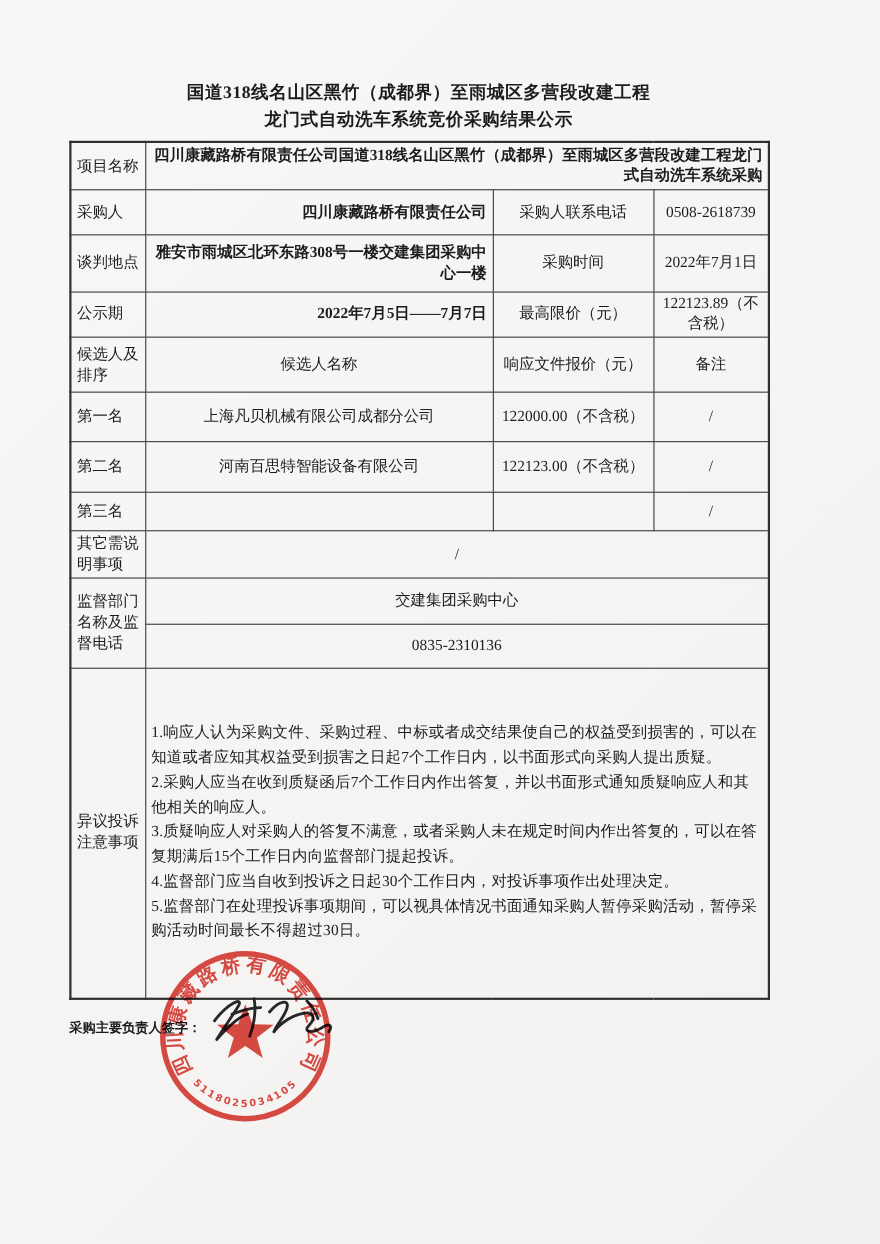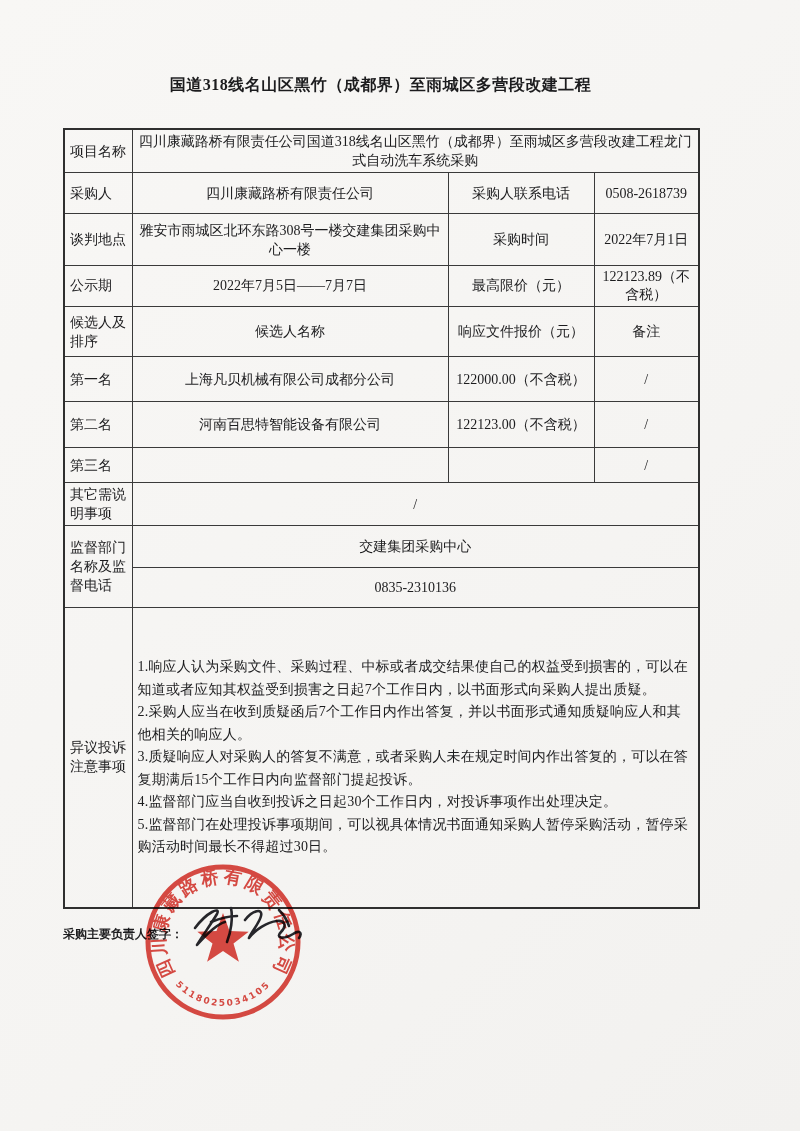--- a/index.html
+++ b/index.html
@@ -33,21 +33,21 @@
   table.doc td {
     border:1.8px solid #3a3a3a;
     padding:2px 5px;
     font-size:14px;
     line-height:19px;
     vertical-align:middle;
     overflow:hidden;
   }
   td.lab { font-size:15px; padding-left:4px; padding-right:2px; }
   td.ctr { text-align:center; }
-  td.txt { text-align:center; padding-left:7px; }
+  td.txt { text-align:right; padding-left:7px;font-weight:bold; }
   tr.r1  td { height:40px; }
   tr.r2  td { height:41px; }
   tr.r3  td { height:52px; }
   tr.r4  td { height:36px; font-size:14px; line-height:18px;}
   tr.r5  td { height:50px; }
   tr.rc1 td { height:45px; }
   tr.rc2 td { height:46px; }
   tr.rc3 td { height:35px;margin-left:22px; }
   tr.r9  td { height:42px; }
   tr.r10 td { height:42px; }
@@ -73,20 +73,21 @@
     pointer-events:none;
   }
 </style>
 </head>
 <body>
 
 <div class="page">
 
   <div class="titles">
     <div class="title-line">国道318线名山区黑竹（成都界）至雨城区多营段改建工程</div>
+    <div class="title-line">龙门式自动洗车系统竞价采购结果公示</div>
   </div>
 
   <table class="doc">
     <colgroup>
       <col style="width:68px">
         <col style="width:316px">
         <col style="width:146px">
         <col style="width:105px">
     </colgroup>
     <tbody>

